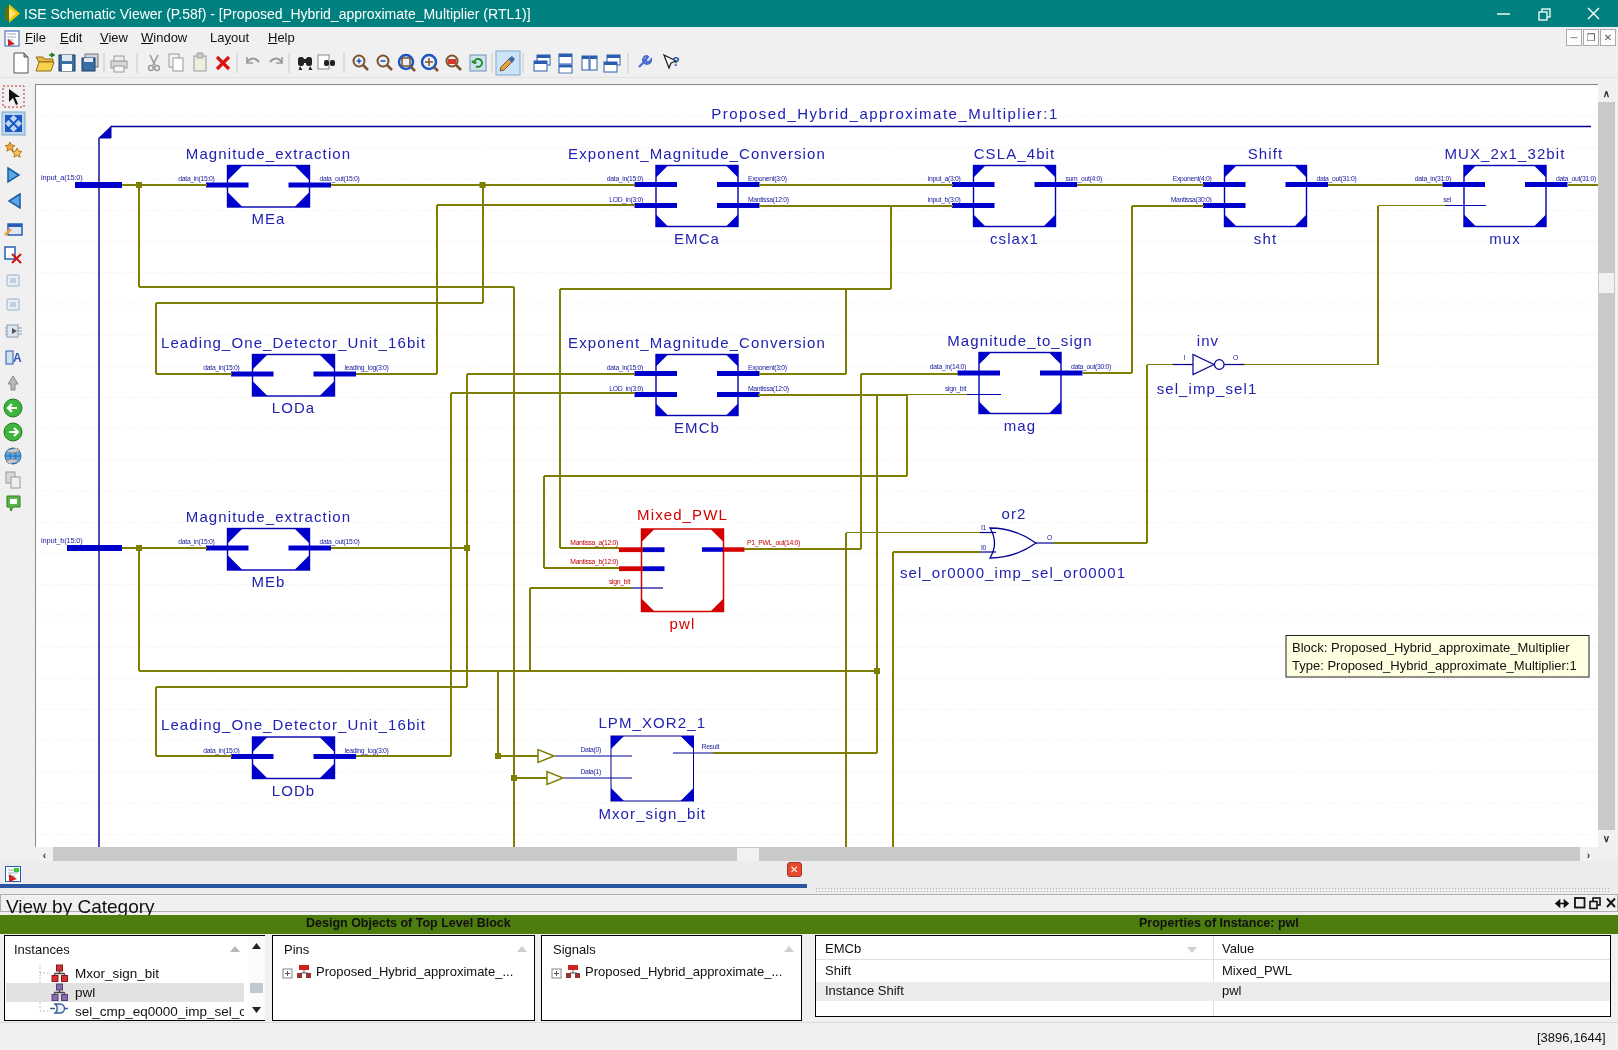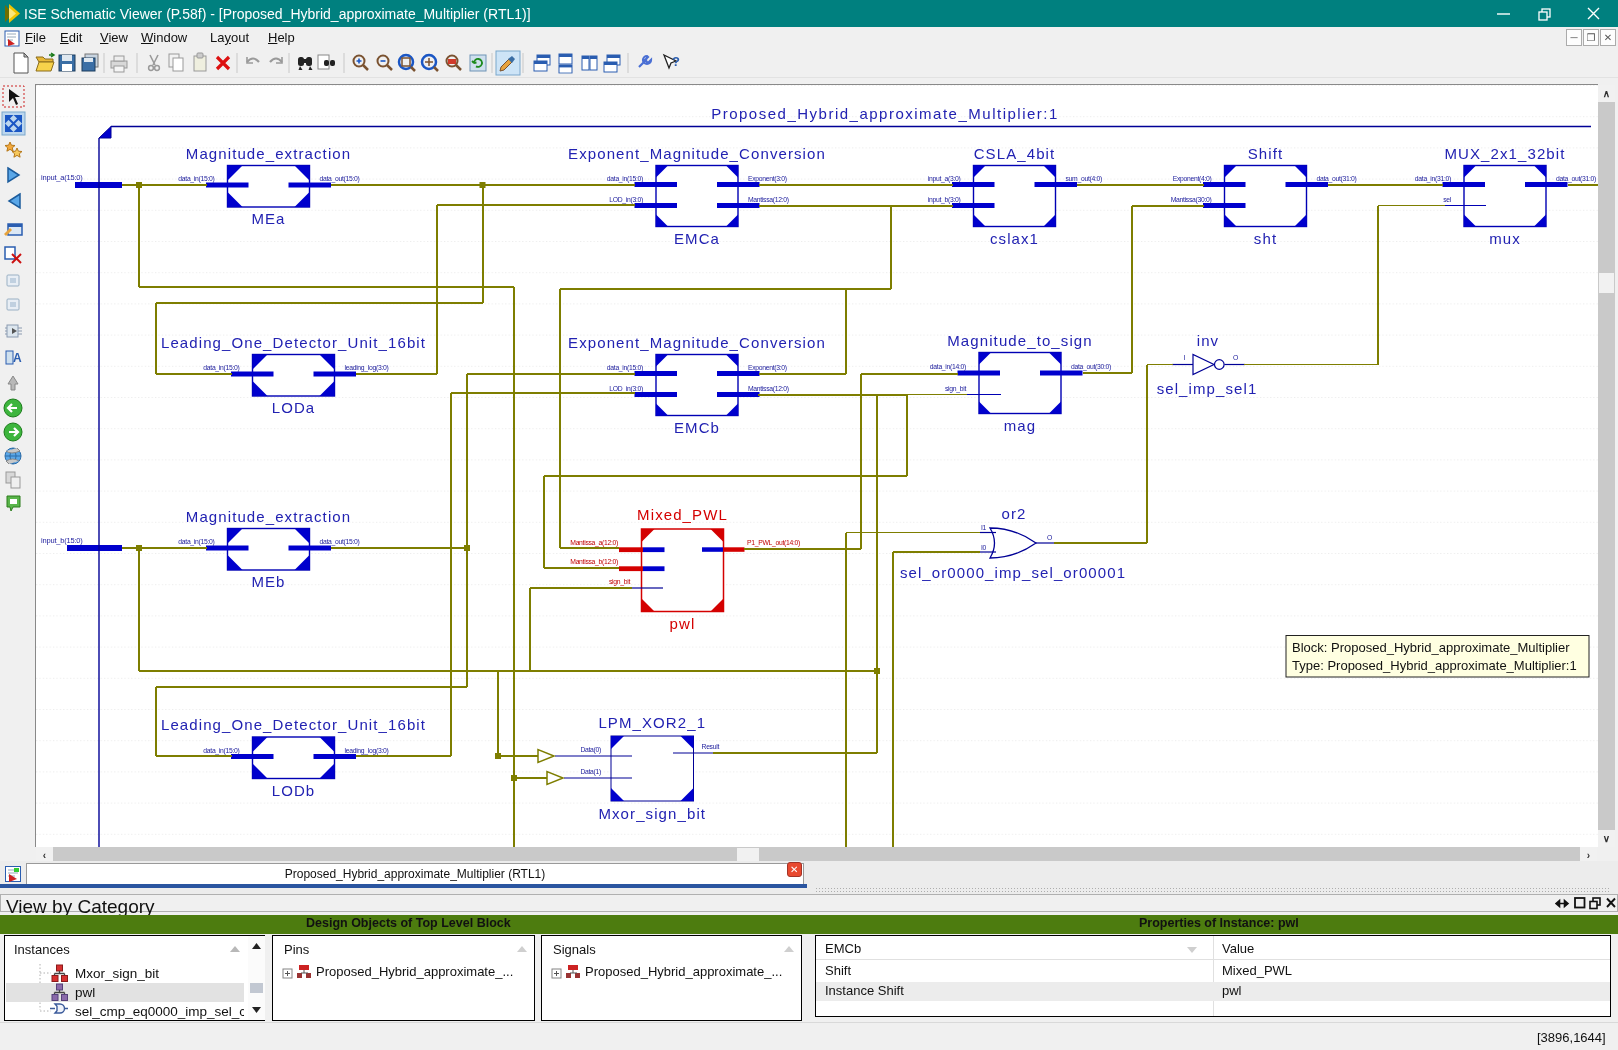--- a/index.html
+++ b/index.html
@@ -561,21 +561,20 @@
  <div class="sbbtn" style="left:1544px;top:0;width:17px;height:17px">›</div>
 </div>
 <div class="abs" style="left:1598px;top:847px;width:17px;height:17px;background:#f0f0f0"></div>
 <div class="abs" id="tabbar">
  <svg class="abs" style="left:5px;top:5px" width="17" height="17">
       <rect x="0.5" y="0.5" width="15" height="15" fill="#fff" stroke="#2a5db0"></rect>
       <path d="M3,4 h10 M3,7 h10 M3,10 h7" stroke="#9ab"></path>
       <path d="M4,8 l8,5 -8,3 Z" fill="#c22"></path>
       <rect x="9" y="2" width="5" height="4" fill="#3c3"></rect>
     </svg>
- <div id="tab">Proposed_Hybrid_approximate_Multiplier (RTL1)</div>
  <div id="tabline"></div>
  <div id="tabdots"></div>
  <div class="abs" style="left:787px;top:1px;width:14.5px;height:14.5px;background:#e8492f;border:1px solid #a33327;border-radius:3px;color:#fff;font-size:10px;line-height:13px;text-align:center">✕</div>
 </div>
 <div class="abs" id="vbc">
     <span style="position:absolute;left:5px;top:1px">View by Category</span>
  <svg style="position:absolute;left:1554px;top:2px" width="62" height="13">
   <path d="M1,6.5 h12 M1,6.5 l3.5,-3 v6 Z M13,6.5 l-3.5,-3 v6 Z" stroke="#111" stroke-width="1.6" fill="#111"></path>
   <rect x="20" y="1" width="9.5" height="9.5" fill="none" stroke="#111" stroke-width="1.8"></rect>
   <rect x="38" y="1" width="7" height="7" fill="none" stroke="#111" stroke-width="1.6"></rect>

